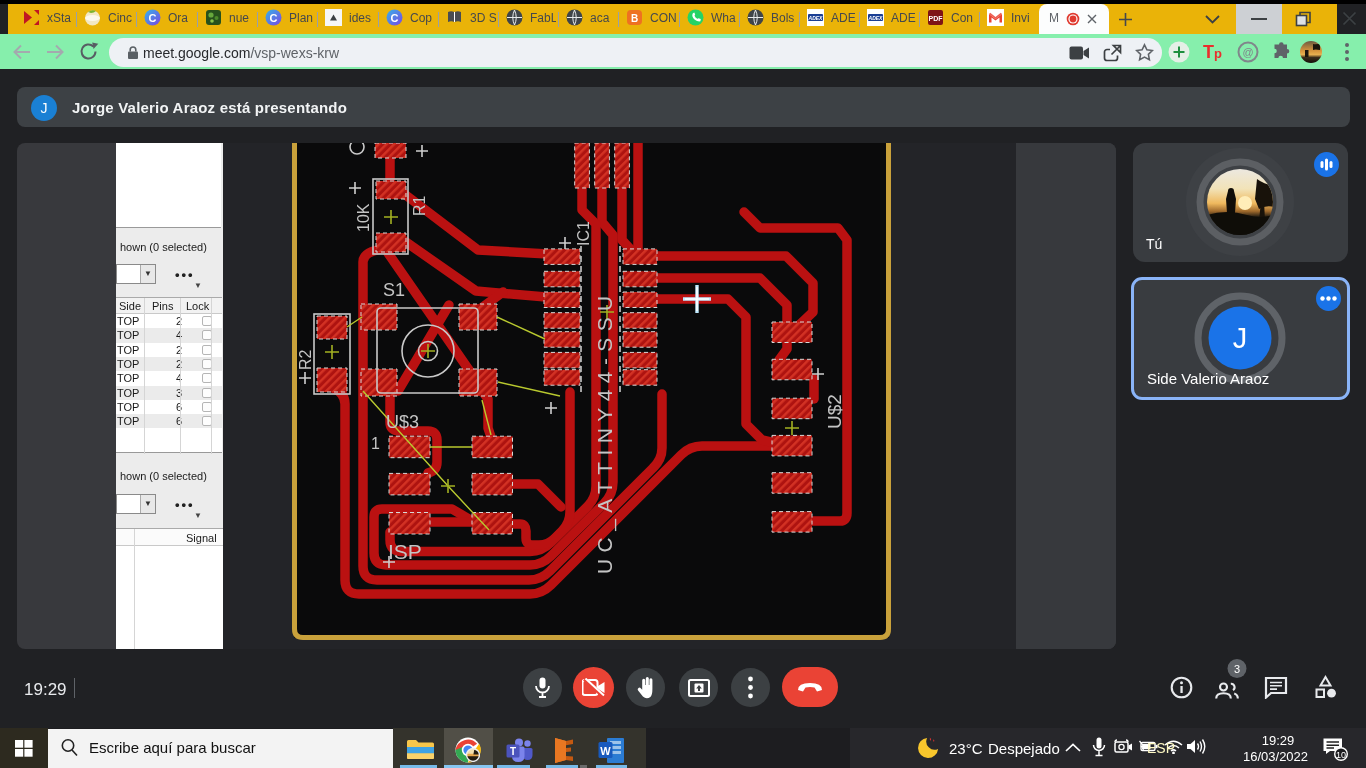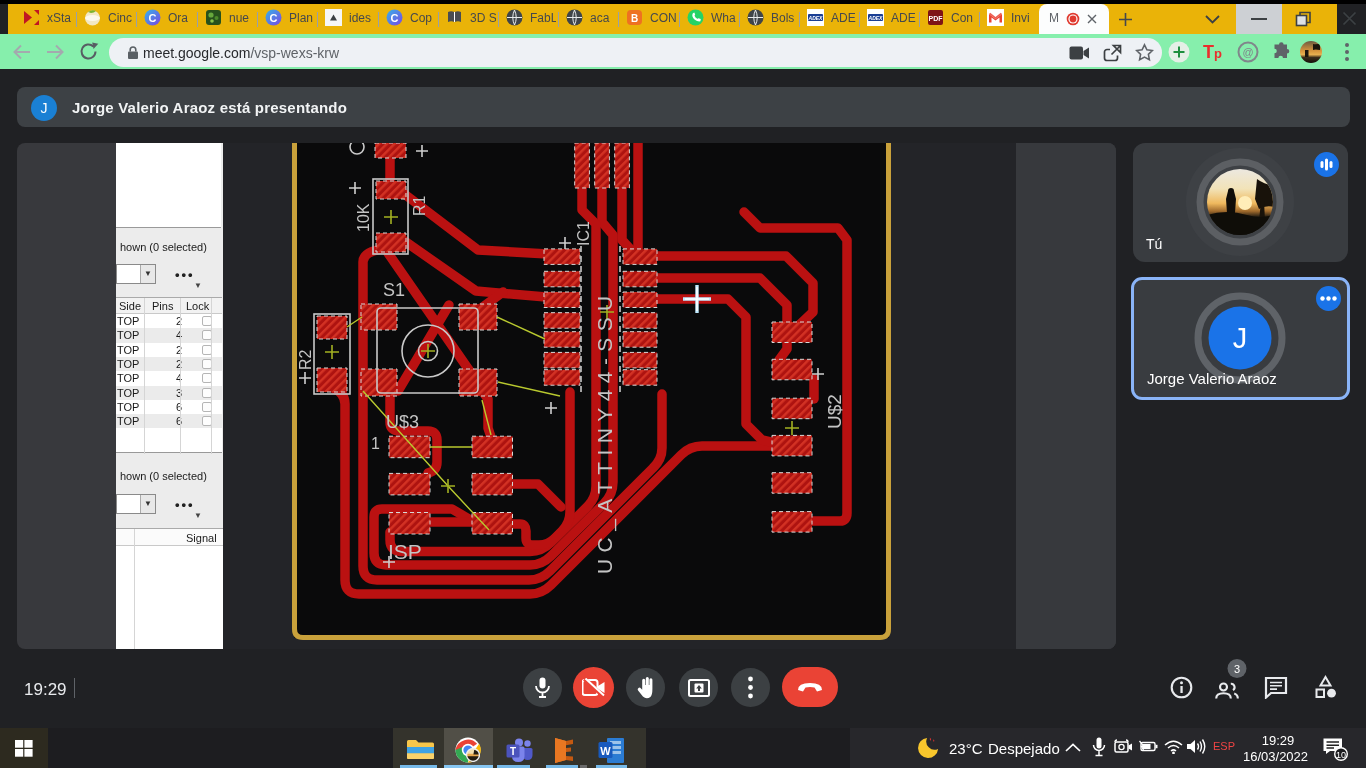--- a/index.html
+++ b/index.html
@@ -544,21 +544,21 @@
       </svg>
       <div class="sndbtn" style="right:6px;top:6px;">
           <svg style="position:absolute;left:4px;top:10px;" width="17" height="5" viewBox="0 0 17 5">
             <g fill="#fff">
               <circle cx="2.5" cy="2.5" r="2.2"></circle>
               <circle cx="8.5" cy="2.5" r="2.2"></circle>
               <circle cx="14.5" cy="2.5" r="2.2"></circle>
             </g>
           </svg>
         </div>
-      <div class="nm" style="font-size:15px;">Jorge Valerio Araoz</div>
+      <div class="nm" style="font-size:15px;">Side Valerio Araoz</div>
     </div>
     <div id="meetbar">
       <div class="abs" style="left:24px;top:31px;font-size:17px;color:#e8eaed;">19:29</div>
       <div class="abs" style="left:74px;top:29px;width:1px;height:20px;background:#5f6368;"></div>
 
       <div class="mbtn" style="left:523px;">
         <svg style="position:absolute;left:11px;top:9px;" width="17" height="21" viewBox="0 0 17 21">
             <rect x="5.5" y="0.5" width="6" height="11" rx="3" fill="#fff"></rect>
             <path d="M2 9 a6.5 6.5 0 0 0 13 0 M8.5 16 V20 M5 20 H12" stroke="#fff" stroke-width="1.8" fill="none"></path>
           </svg>
@@ -631,20 +631,27 @@
 
     <svg class="abs" style="left:15px;top:12px;" width="18" height="17" viewBox="0 0 18 17">
         <g fill="#fff">
           <rect x="0" y="0" width="8.2" height="7.7"></rect>
           <rect x="9.4" y="0" width="8.2" height="7.7"></rect>
           <rect x="0" y="9" width="8.2" height="7.7"></rect>
           <rect x="9.4" y="9" width="8.2" height="7.7"></rect>
         </g>
       </svg>
 
+    <div id="search">
+      <svg style="position:absolute;left:12px;top:9px;" width="18" height="19" viewBox="0 0 18 19">
+          <circle cx="8" cy="7.5" r="5.7" fill="none" stroke="#222" stroke-width="1.6"></circle>
+          <path d="M12 12 L17 17.5" stroke="#222" stroke-width="1.6"></path>
+        </svg>
+      <div style="position:absolute;left:41px;top:10px;font-size:15px;color:#111;">Escribe aquí para buscar</div>
+    </div>
 
     <svg class="abs" style="left:406px;top:11px;" width="29" height="21" viewBox="0 0 29 21">
         <path d="M1 2.5 Q1 1 2.5 1 H10 L12.5 3.5 H26.5 Q28 3.5 28 5 V18.5 Q28 20 26.5 20 H2.5 Q1 20 1 18.5 Z" fill="#f7c64a"></path>
         <rect x="1" y="8" width="27" height="6.5" fill="#3ea2e5"></rect>
         <path d="M1 14.5 H28 V18.5 Q28 20 26.5 20 H2.5 Q1 20 1 18.5 Z" fill="#f9d26b"></path>
       </svg>
     <div class="abs" style="left:444px;top:0;width:49px;height:40px;background:#514f47;"></div>
     <svg class="abs" style="left:455px;top:9px;" width="26" height="26" viewBox="0 0 26 26">
       <circle cx="13" cy="13" r="12.5" fill="#fff"></circle>
       <path d="M13 13 m-12.5,0 a12.5 12.5 0 0 1 21.6 -6.2 L13 13 Z" fill="#ea4335"></path>
@@ -726,21 +733,21 @@
           <path d="M1 5 Q9.5 -2.5 18 5"></path>
           <path d="M4 8 Q9.5 3 15 8"></path>
           <path d="M7 11 Q9.5 8.8 12 11"></path>
         </g>
         <circle cx="9.5" cy="13" r="1.4" fill="#fff"></circle>
       </svg>
     <svg class="abs" style="left:1186px;top:10px;" width="20" height="17" viewBox="0 0 20 17">
         <path d="M1 6 H4.5 L9 2 V15 L4.5 11 H1 Z" fill="#fff"></path>
         <path d="M11.5 5.5 q2 3 0 6 M14 3.5 q3 5 0 10 M16.5 1.5 q4.5 7 0 14" stroke="#fff" stroke-width="1.4" fill="none"></path>
       </svg>
-    <div class="abs" style="left:1213px;top:12px;font-size:11px;color:#ef4444;">ESP</div>
+    <div class="abs" style="left:1147px;top:12px;font-size:14px;color:#fef9c3;">ESP</div>
     <div class="abs" style="left:1243px;top:5px;width:70px;text-align:center;font-size:13px;color:#fff;">19:29</div>
     <div class="abs" style="left:1243px;top:21px;width:70px;text-align:left;font-size:13px;color:#fff;">16/03/2022</div>
     <svg class="abs" style="left:1322px;top:9px;" width="26" height="24" viewBox="0 0 26 24">
         <path d="M1.5 1.5 H20 V14 H8 L4 17 V14 H1.5 Z" fill="#fff"></path>
         <path d="M4.5 5 H17 M4.5 8.2 H17 M4.5 11 H12" stroke="#222" stroke-width="1.4"></path>
         <circle cx="19" cy="17" r="6.3" fill="#1d1d20" stroke="#fff" stroke-width="1.4"></circle>
         <text x="19" y="20.5" font-size="9" fill="#fff" text-anchor="middle">10</text>
       </svg>
   </div>
 </div>

